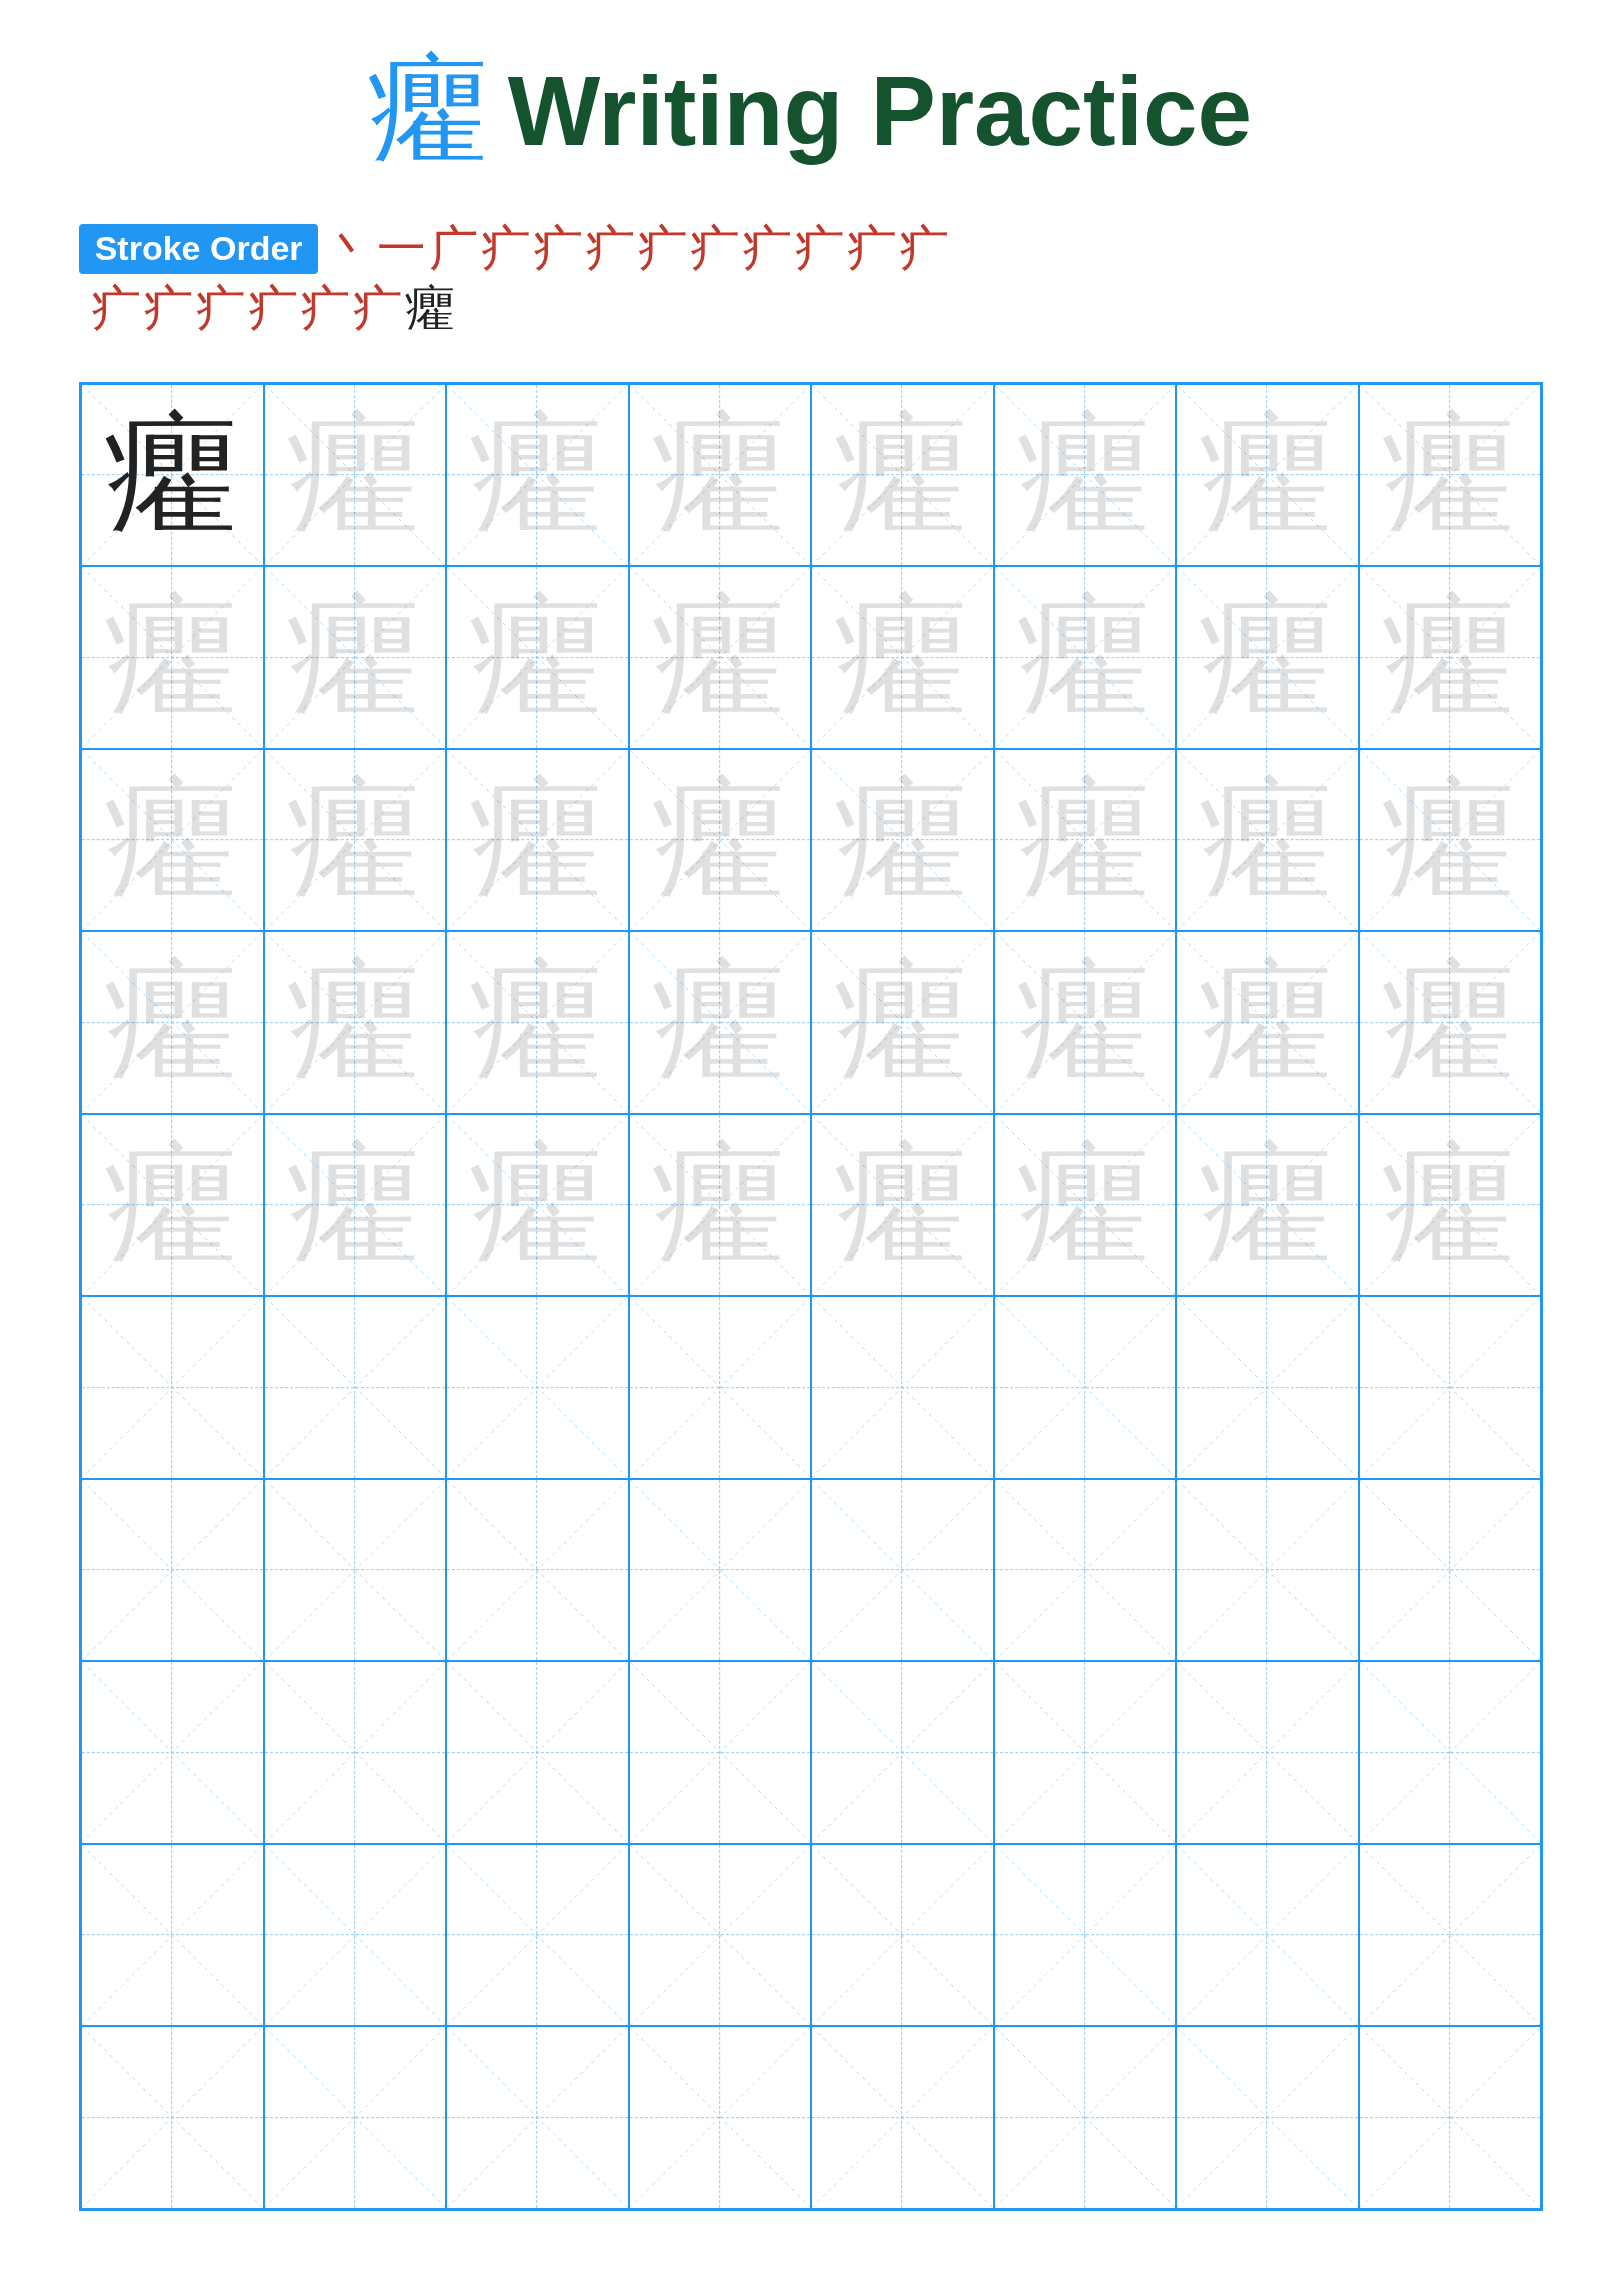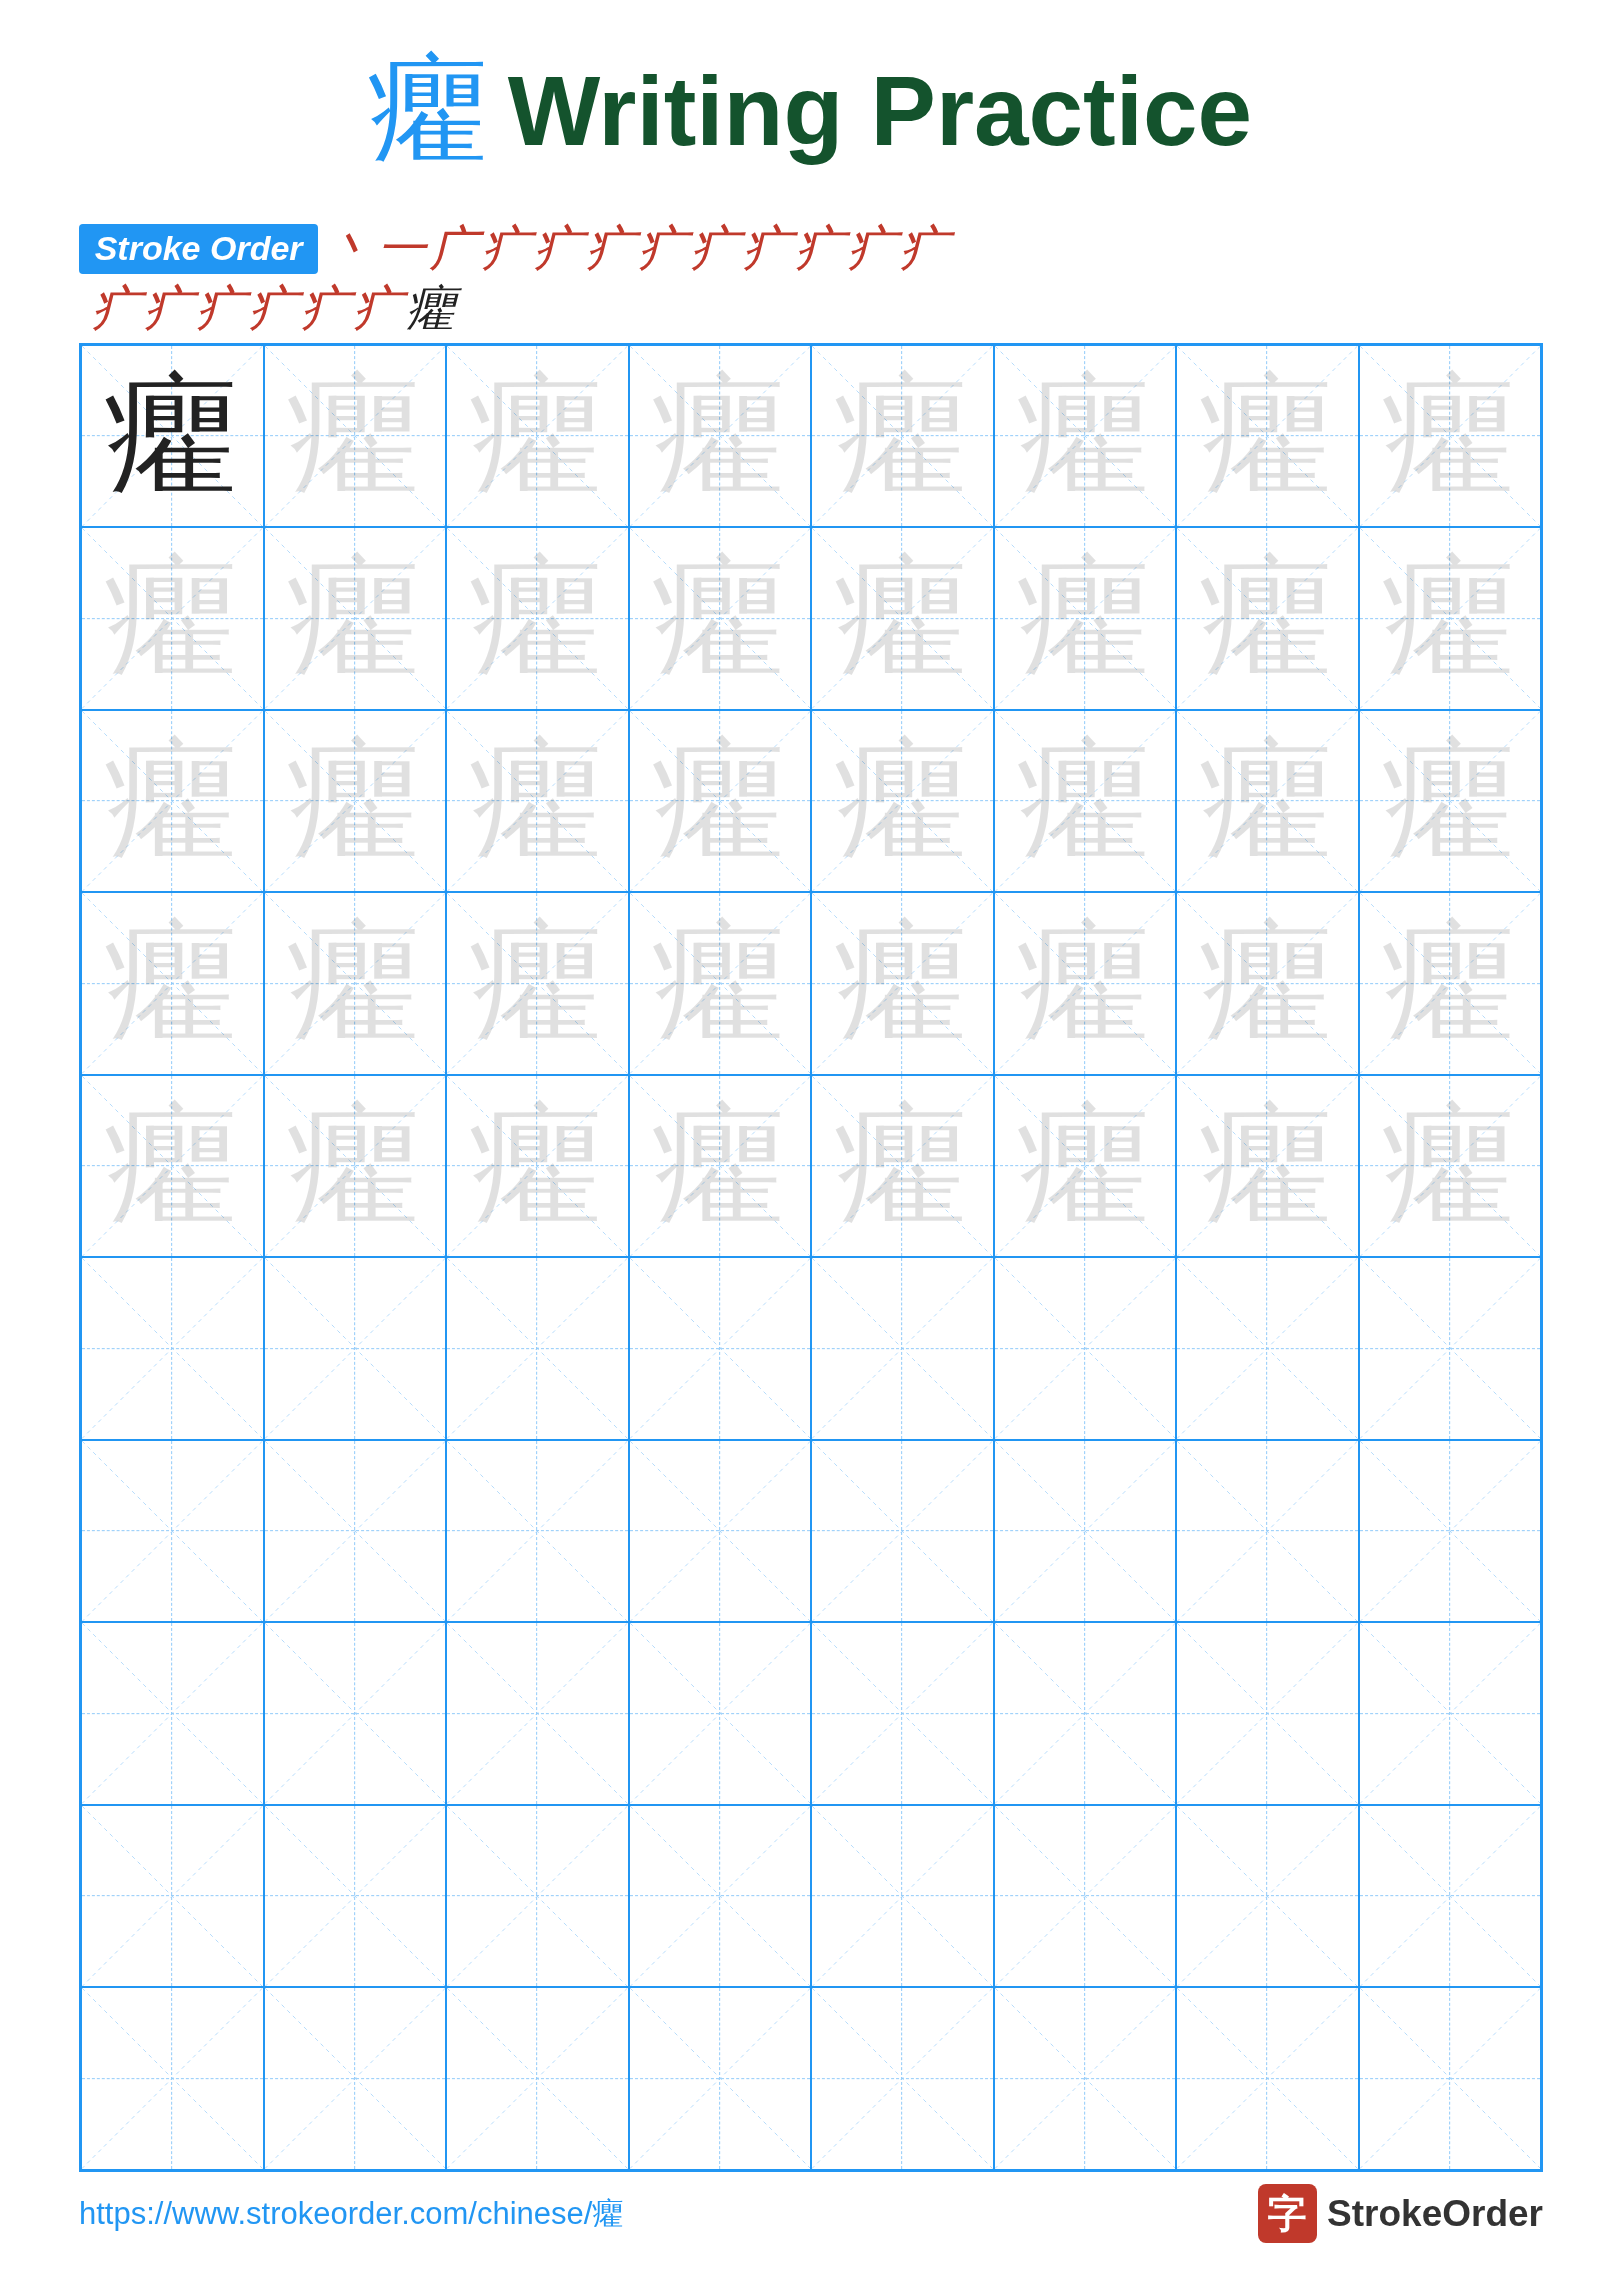--- a/index.html
+++ b/index.html
@@ -38,21 +38,21 @@
 
     .title-text {
       font-size: 98px;
       font-weight: bold;
       color: #14532d;
       font-family: Arial, sans-serif;
     }
 
     .stroke-order-section {
       width: 100%;
-      font-style: italic;
+      margin-bottom: 39px;
     }
 
     .stroke-order-row {
       display: flex;
       align-items: center;
       flex-wrap: wrap;
       gap: 6.5px;
       margin-bottom: 6.5px;
     }
 
@@ -874,22 +874,15 @@
       <div class="grid-cell">
           <div class="cell-diag"><svg viewBox="0 0 275.125 275.125" width="180" height="180">
               <line x1="0" y1="0" x2="100%" y2="100%" stroke="#90CAF9" stroke-width="1" stroke-dasharray="6,6"></line>
               <line x1="100%" y1="0" x2="0" y2="100%" stroke="#90CAF9" stroke-width="1" stroke-dasharray="6,6"></line>
             </svg></div>
         </div>
     </div>
 
   </div>
 
-  <div class="footer">
-    <span class="footer-url">https://www.strokeorder.com/chinese/癯</span>
-    <div class="footer-brand">
-      <div class="brand-icon">字</div>
-      <span class="brand-text">StrokeOrder</span>
-    </div>
-  </div>
 
 </div>
 
 
 </body></html>

